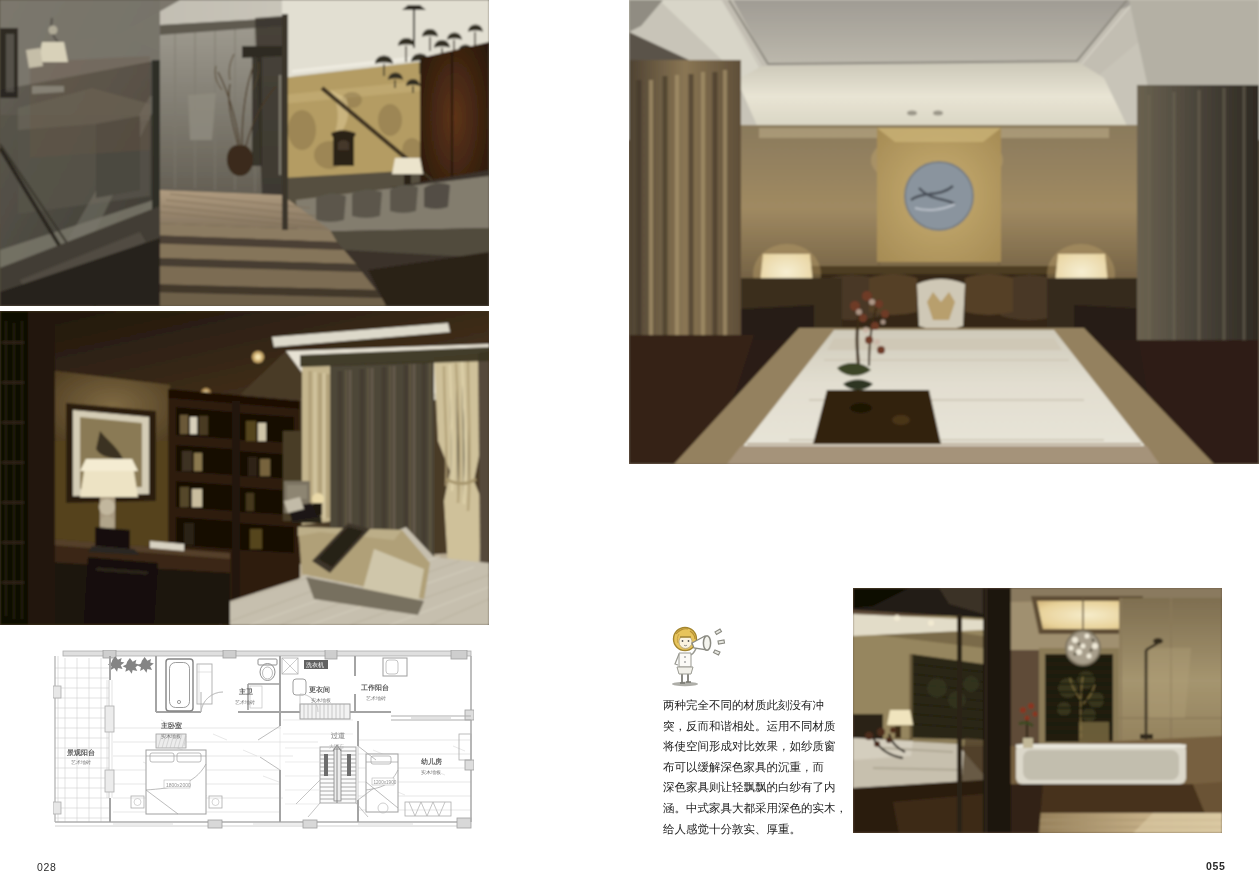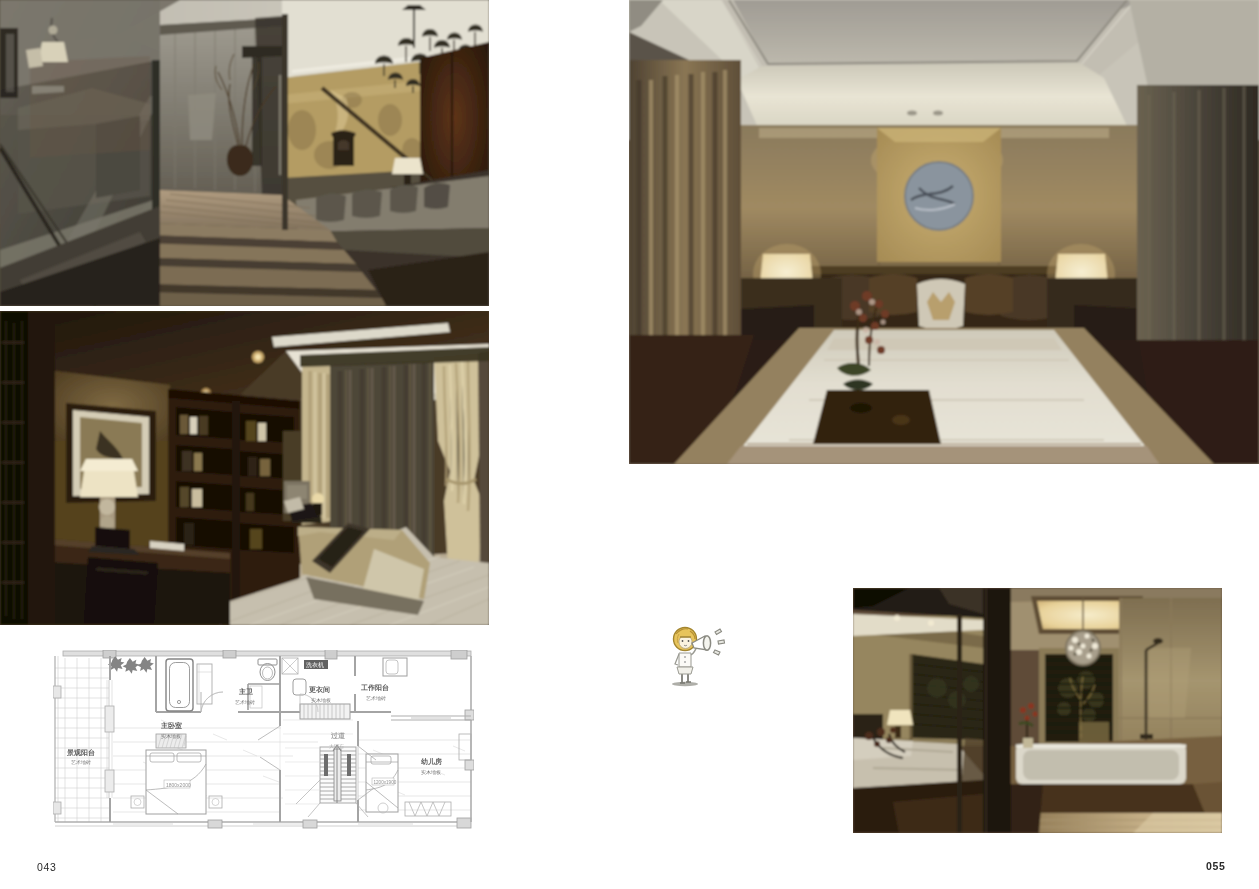--- a/index.html
+++ b/index.html
@@ -569,21 +569,21 @@
         <text x="308" y="40" font-size="7">工作阳台</text>
         <text x="313" y="50" font-size="5" font-weight="normal" fill="#555">艺术地砖</text>
         <text x="278" y="88" font-size="7" fill="#888">过道</text>
         <text x="276" y="98" font-size="5" font-weight="normal" fill="#999">大理石</text>
         <text x="368" y="114" font-size="7">幼儿房</text>
         <text x="368" y="124" font-size="5" font-weight="normal" fill="#555">实木地板</text>
       </g>
     </svg>
   </div>
 
-  <div class="abs" style="left:37px;top:861px;font-size:10.5px;color:#2a2a2a;letter-spacing:0.6px;">043</div>
+  <div class="abs" style="left:37px;top:861px;font-size:10.5px;color:#2a2a2a;letter-spacing:0.6px;">028</div>
 
   <div class="abs ph" style="left:629px;top:0;width:630px;height:464px;">
     <svg width="630" height="464" viewBox="0 0 630 464" preserveAspectRatio="none">
       <defs>
         <linearGradient id="m_ceil" x1="0" y1="0" x2="0" y2="1">
           <stop offset="0" stop-color="#a09c94"></stop>
             <stop offset="0.6" stop-color="#b0aca2"></stop>
             <stop offset="1" stop-color="#bcb8ac"></stop>
         </linearGradient>
         <linearGradient id="m_cove" x1="0" y1="0" x2="0" y2="1">
@@ -786,20 +786,29 @@
       <ellipse cx="37" cy="17" rx="3.6" ry="7.2" fill="#f4f4ee" stroke="#8a8a82" stroke-width="1.5"></ellipse>
 
       <g fill="#e8e8e2" stroke="#8a8a82" stroke-width="1.1">
         <path d="M45 6l5 -3l1.5 2.5l-5 3z"></path>
         <path d="M48 15l6 -1l0.5 3l-6 1z"></path>
         <path d="M45 24l5 2l-1.5 3l-5 -2.5z"></path>
       </g>
     </svg>
   </div>
 
+  <div class="abs" style="left:663px;top:695px;width:200px;white-space:nowrap;font-size:11.5px;line-height:20.6px;color:#1c1c1c;letter-spacing:0;">
+    <div>两种完全不同的材质此刻没有冲</div>
+    <div>突，反而和谐相处。运用不同材质</div>
+    <div>将使空间形成对比效果，如纱质窗</div>
+    <div>布可以缓解深色家具的沉重，而</div>
+    <div>深色家具则让轻飘飘的白纱有了内</div>
+    <div>涵。中式家具大都采用深色的实木，</div>
+    <div>给人感觉十分敦实、厚重。</div>
+  </div>
 
   <div class="abs ph" style="left:853px;top:588px;width:369px;height:245px;">
     <svg width="369" height="245" viewBox="0 0 369 245" preserveAspectRatio="none">
       <defs>
         <radialGradient id="b_glow" cx="0.5" cy="0.5" r="0.7">
           <stop offset="0" stop-color="#f6ecca"></stop>
             <stop offset="0.7" stop-color="#e8d29a"></stop>
             <stop offset="1" stop-color="#d0b276"></stop>
         </radialGradient>
         <linearGradient id="b_wallR" x1="0" y1="0" x2="0" y2="1">

